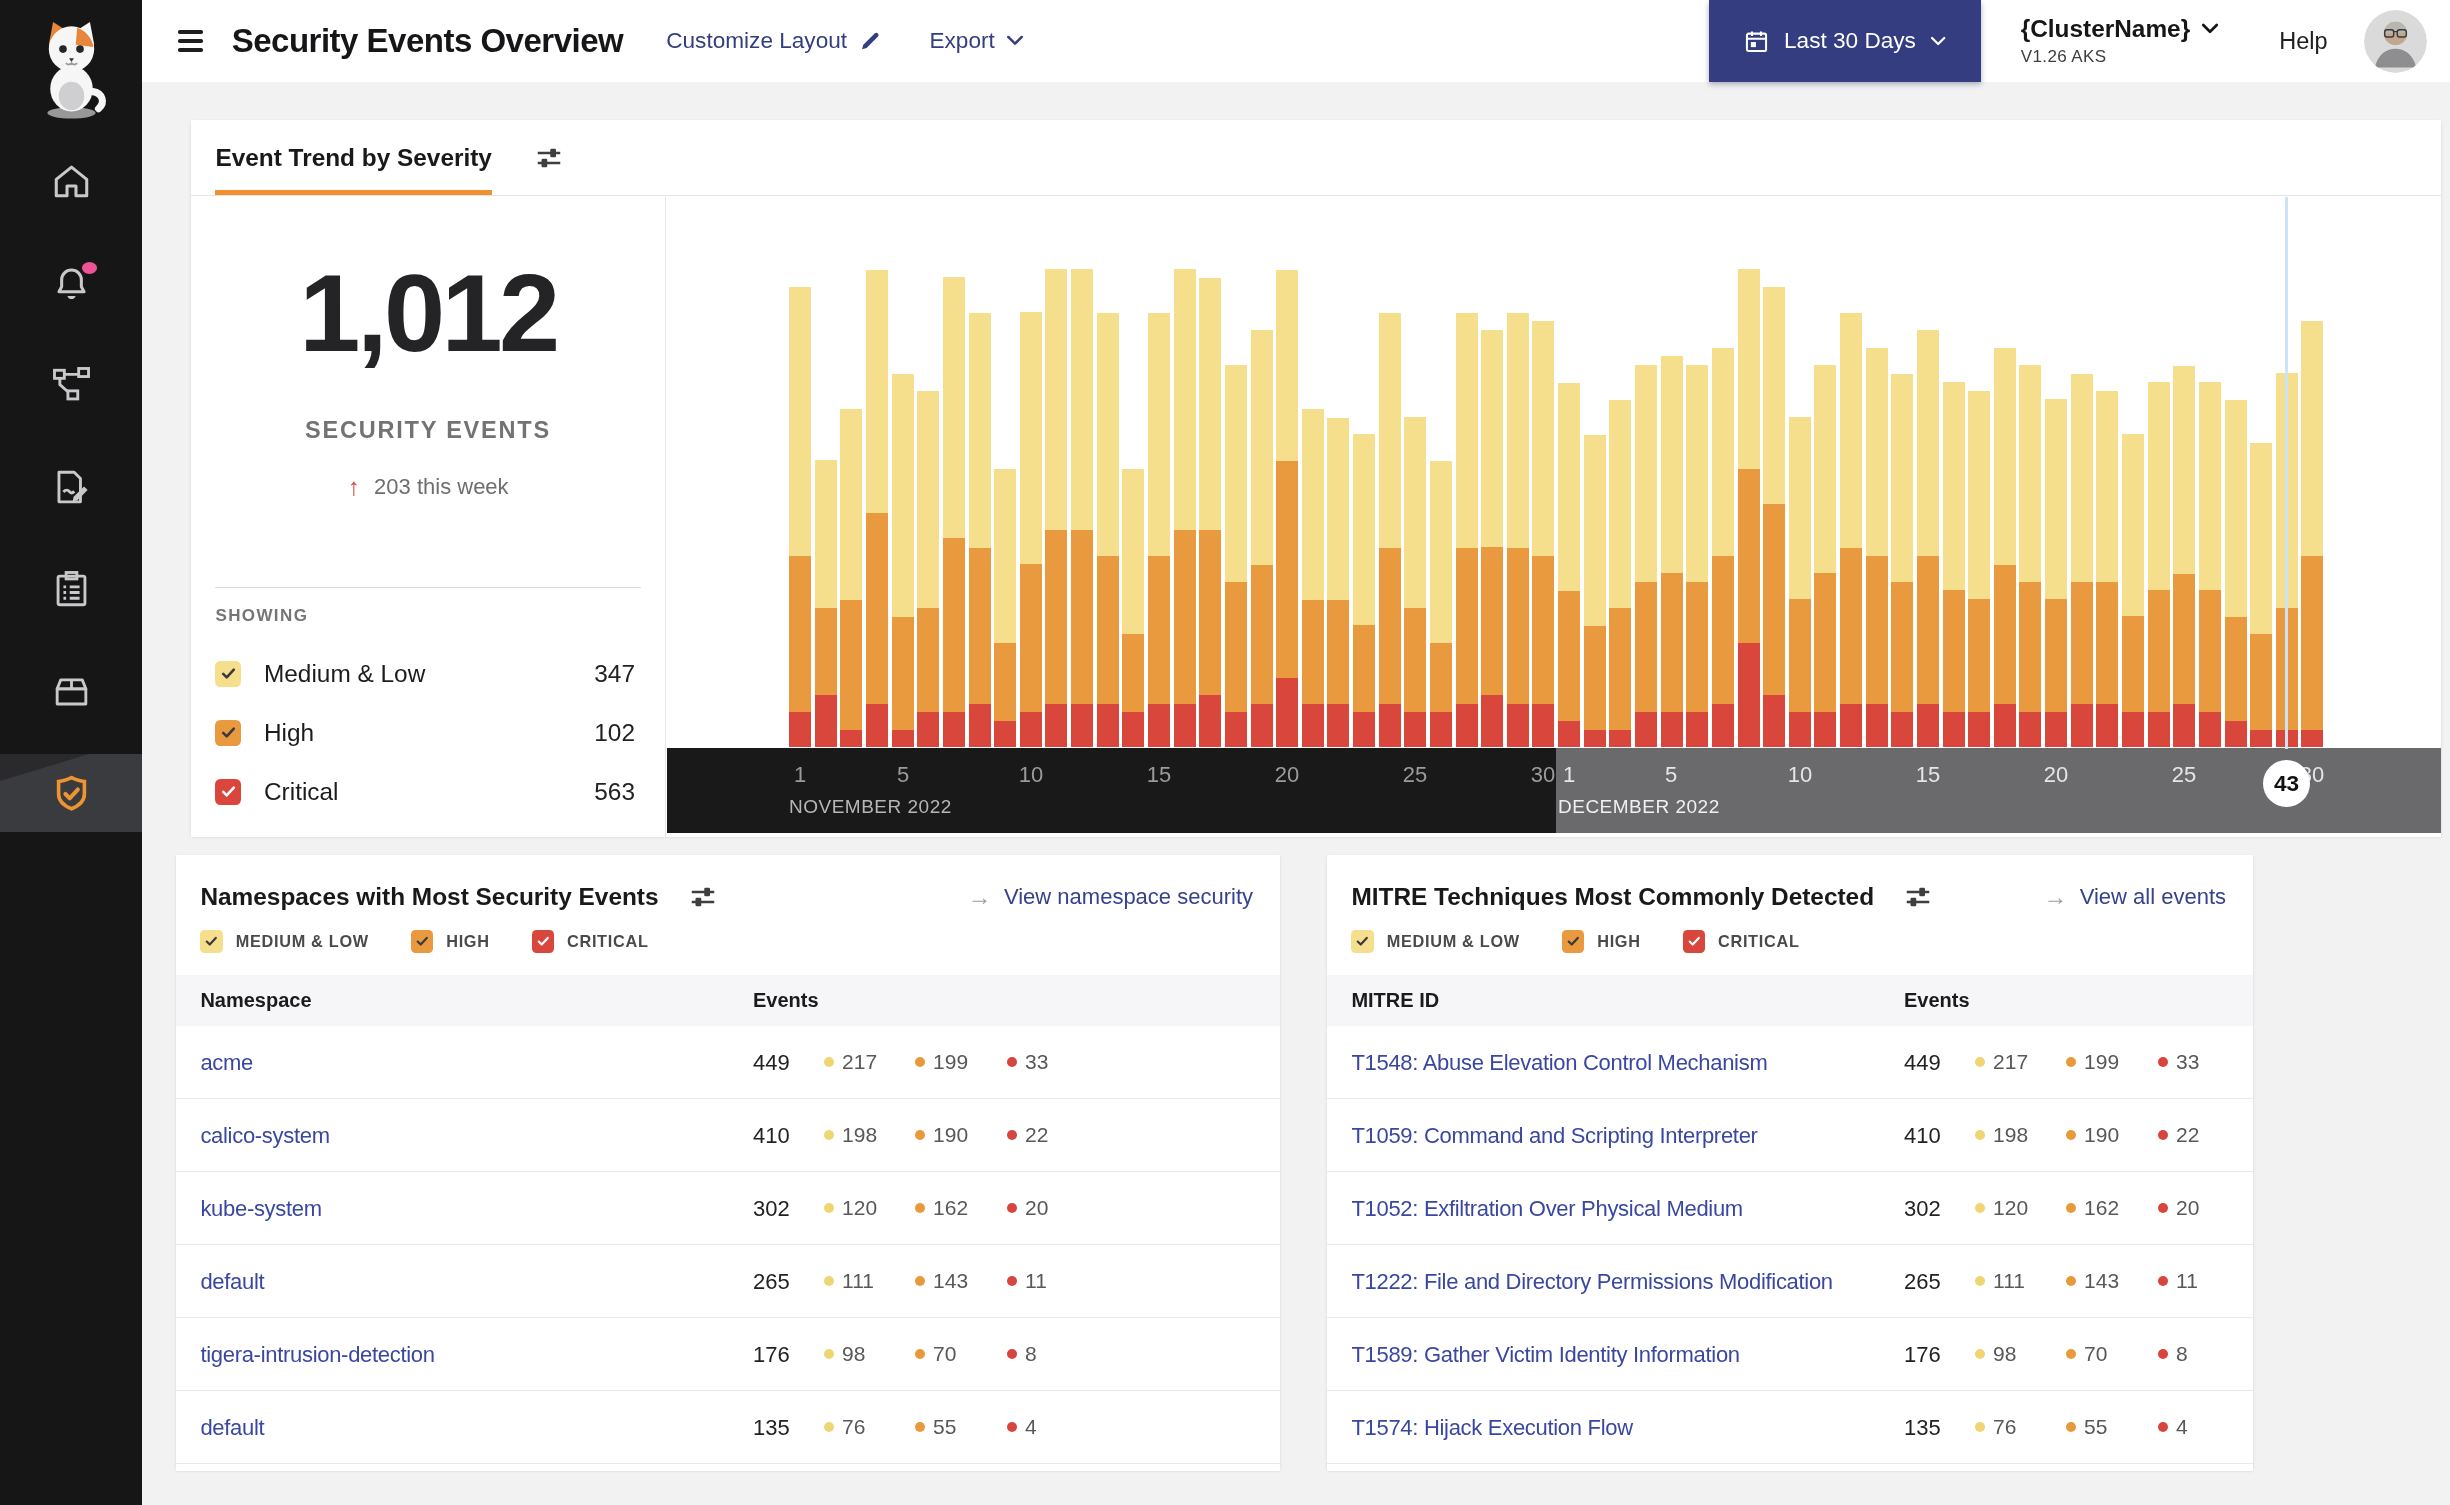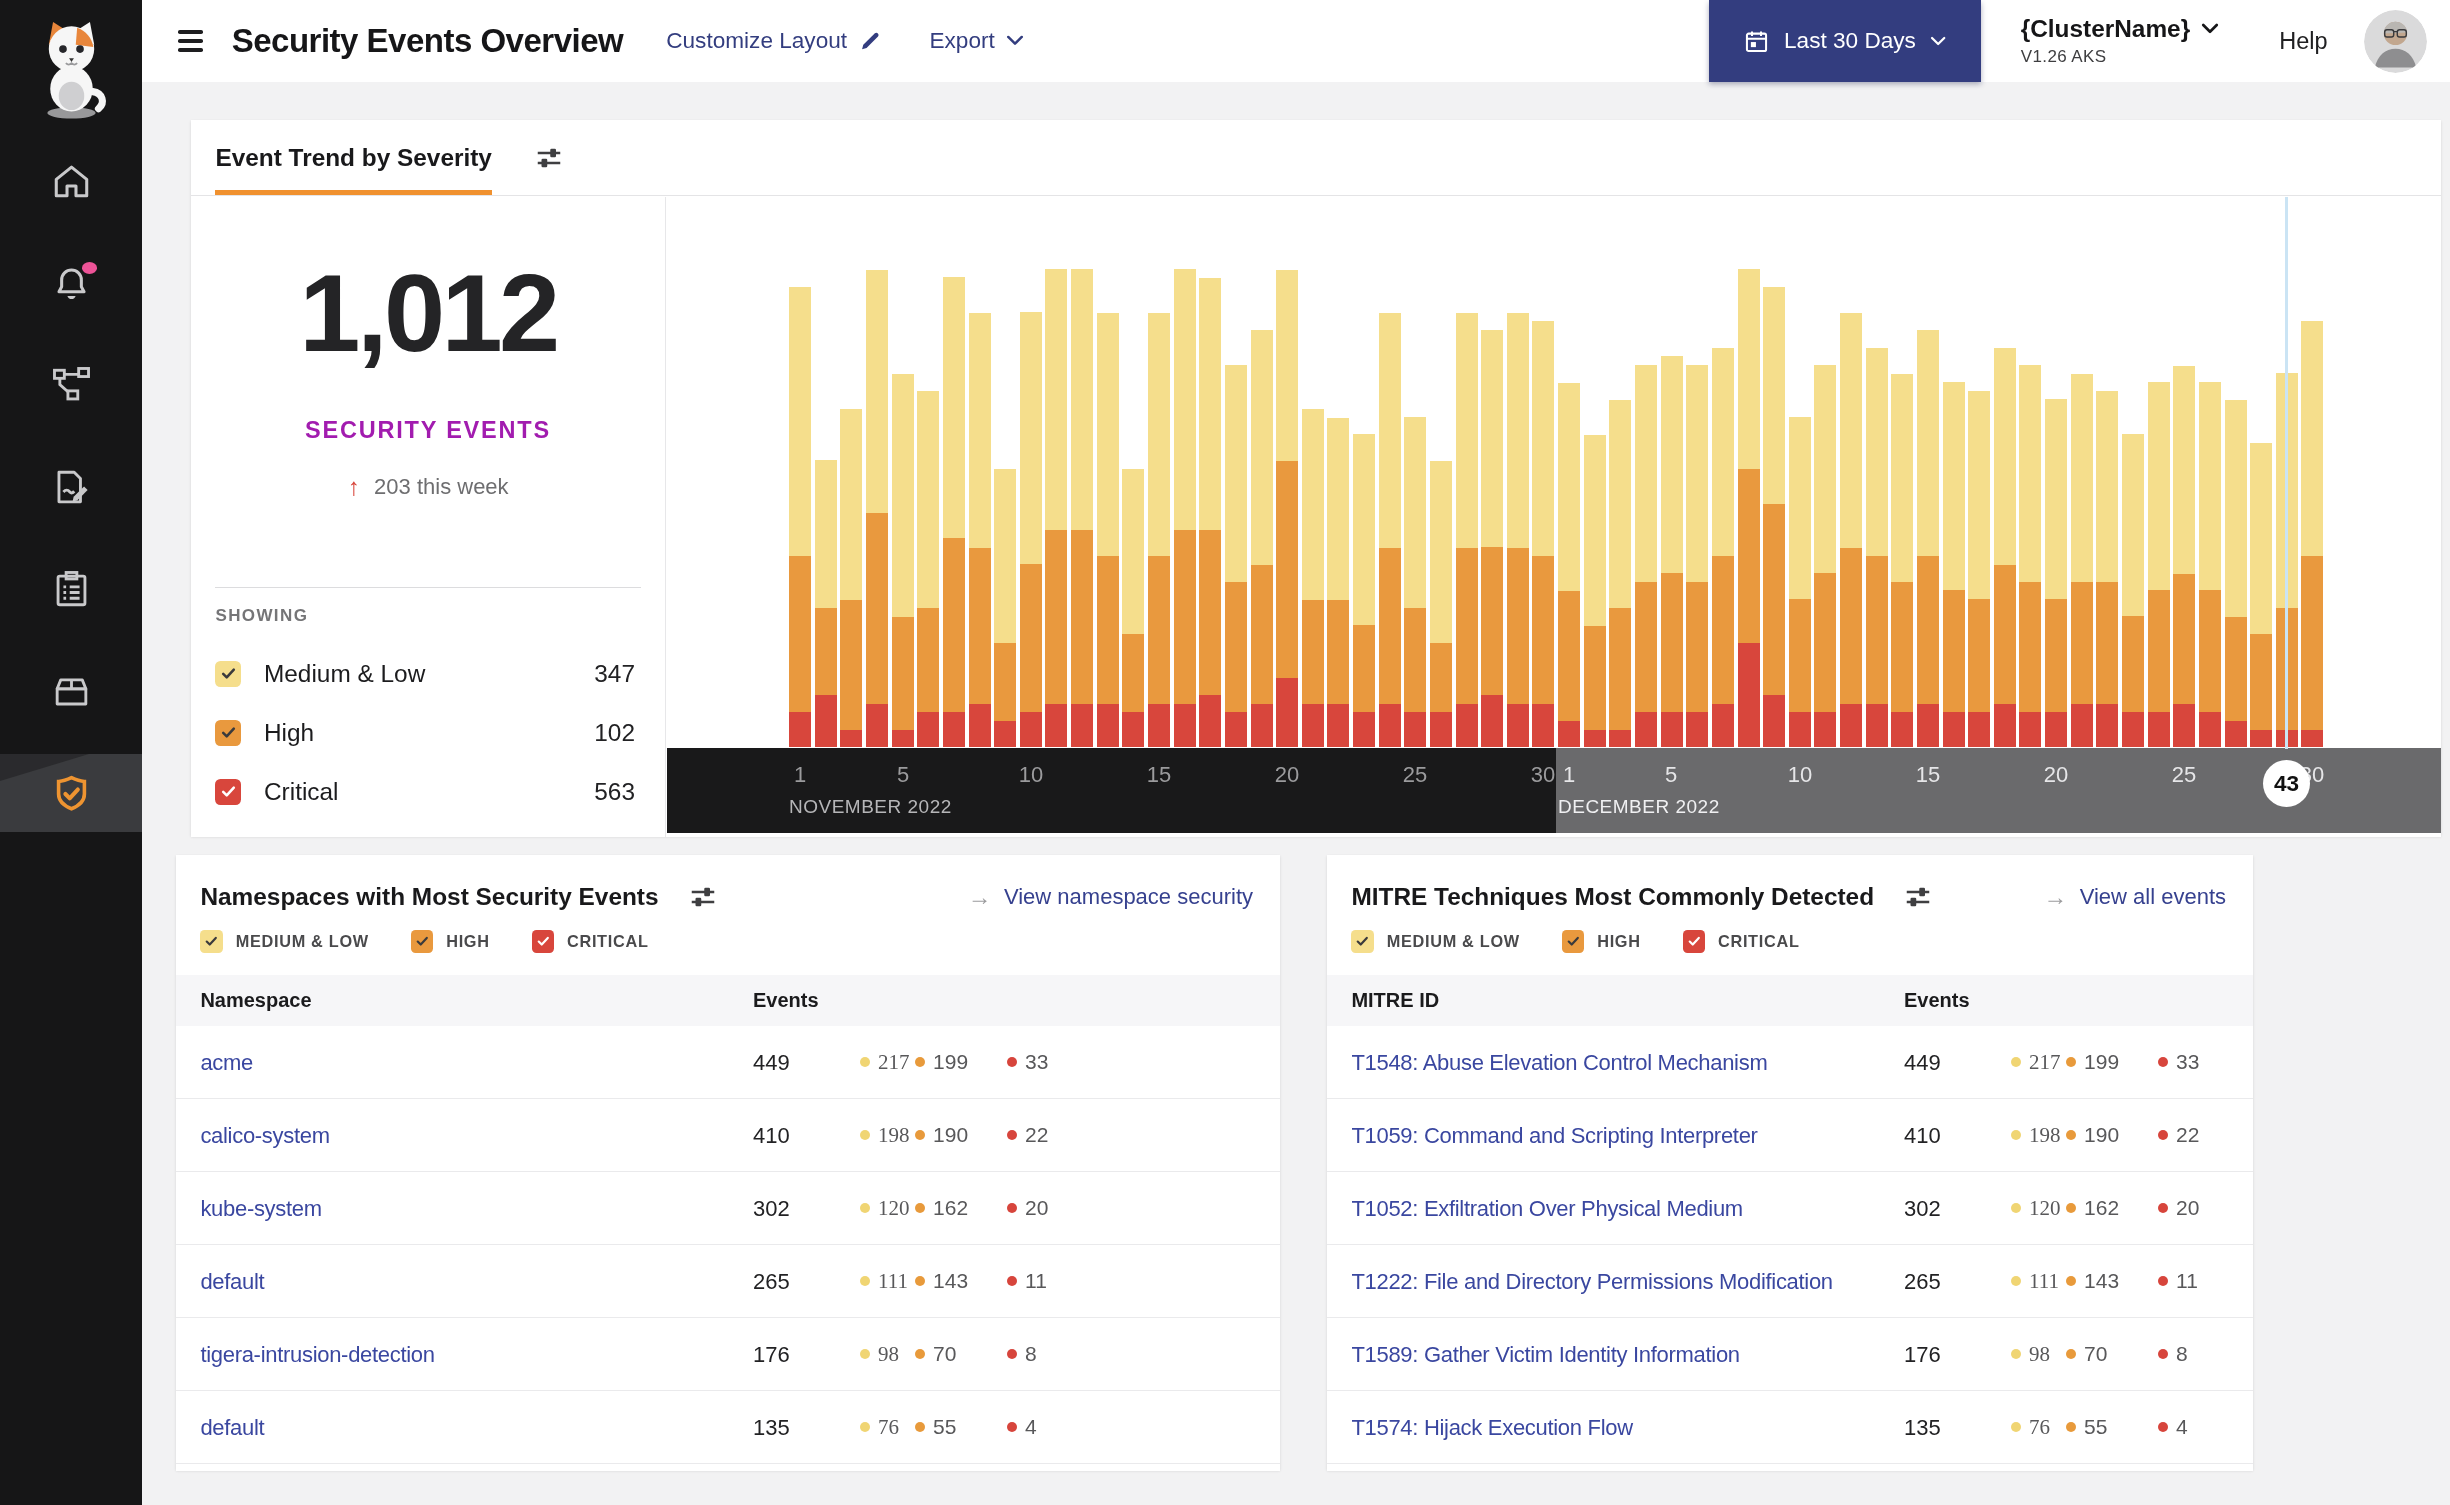--- a/index.html
+++ b/index.html
@@ -45,21 +45,21 @@
   .trend-card { left:49px; top:38px; width:2250px; height:717px; }
   .tabbar { height:76px; border-bottom:0.9px solid #E4E4E6; display:flex; align-items:stretch; padding-left:24.4px; }
   .tab { display:flex; align-items:center; font-size:24.4px; font-weight:bold; color:#8E8E92; cursor:pointer;
          border-bottom:5.4px solid transparent; padding-top:5.4px; margin-right:60px; }
   .tab.active { color:#19191B; border-bottom-color:#F0912F; }
   .tune-btn { align-self:center; margin-left:-18px; cursor:pointer; display:flex; }
   .tune-btn svg { width:30px; height:30px; }
 
   .summary { position:absolute; left:0; top:77px; width:475px; bottom:0; border-right:0.9px solid #E7E7E9; }
   .big-num { position:absolute; top:52px; left:0; right:0; text-align:center; font-size:110px; font-weight:800; letter-spacing:-3.6px; color:#242426; }
-  .big-label { position:absolute; top:220px; left:0; right:0; text-align:center; font-size:23.5px; font-weight:bold; letter-spacing:1.8px; color:#a21caf; }
+  .big-label { position:absolute; top:220px; left:0; right:0; text-align:center; font-size:23.5px; font-weight:bold; letter-spacing:1.8px; color:#737373; }
   .delta { position:absolute; top:276px; left:0; right:0; display:flex; justify-content:center; align-items:center; gap:14.5px; font-size:22px; color:#6E6E70; }
   .delta .up { color:#D8463C; font-size:24.4px; font-weight:bold; }
   .sum-hr { position:absolute; top:390px; left:24.4px; right:24.4px; border:none; border-top:0.9px solid #DCDCDE; }
   .showing { position:absolute; top:409px; left:24.4px; font-size:17px; font-weight:bold; letter-spacing:1.4px; color:#757577; }
   .sev-filters { position:absolute; top:447px; left:24.4px; right:30px; }
   .sev-row { height:59px; display:flex; align-items:center; }
   .checkbox { width:26px; height:26px; border-radius:5.4px; display:flex; align-items:center; justify-content:center; flex:none; cursor:pointer; }
   .checkbox svg { width:17px; height:17px; }
   .sev-row .lbl { margin-left:22.6px; font-size:24.4px; color:#1C1C1E; }
   .sev-row .cnt { margin-left:auto; font-size:24.4px; color:#222224; }
@@ -91,21 +91,21 @@
   .chip .checkbox svg { width:14.5px; height:14.5px; }
   .chip .lbl { margin-left:12.7px; font-size:16.3px; font-weight:bold; letter-spacing:0.7px; color:#4A4A4C; }
   .thead { margin-top:22.6px; height:51px; background:#F6F6F8; position:relative; }
   .thead span { position:absolute; top:13.6px; font-size:20px; font-weight:bold; color:#1B1B1D; }
   .thead .c1 { left:24.4px;text-align:right; } .thead .c2 { left:577px; }
   .trow { height:73px; border-bottom:0.9px solid #EAEAEC; position:relative; }
   .t-name { position:absolute; left:24.4px; top:23.5px; font-size:22px; letter-spacing:-0.3px; white-space:nowrap; color:#3A47A0; text-decoration:none; cursor:pointer; }
   .t-total { position:absolute; left:577px; top:23.5px; font-size:22px; color:#222224; }
   .ev { position:absolute; top:23.5px; display:flex; align-items:center; gap:8.1px; font-size:21px; color:#58585A; }
   .ev i { width:10px; height:10px; border-radius:50%; flex:none; }
-  .ev.e1 { left:684px;font-family:Liberation Serif, serif; } .ev.e2 { left:739px; } .ev.e3 { left:831px; }
+  .ev.e1 { left:648px; } .ev.e2 { left:739px; } .ev.e3 { left:831px; }
 </style>
 </head>
 <body>
 
 <div class="app">
 
   <aside class="sidebar">
     <div class="logo">
       <svg width="87" height="105" viewBox="0 0 60 74">
         <ellipse cx="30" cy="69" rx="17" ry="4" fill="#98989A"></ellipse>

